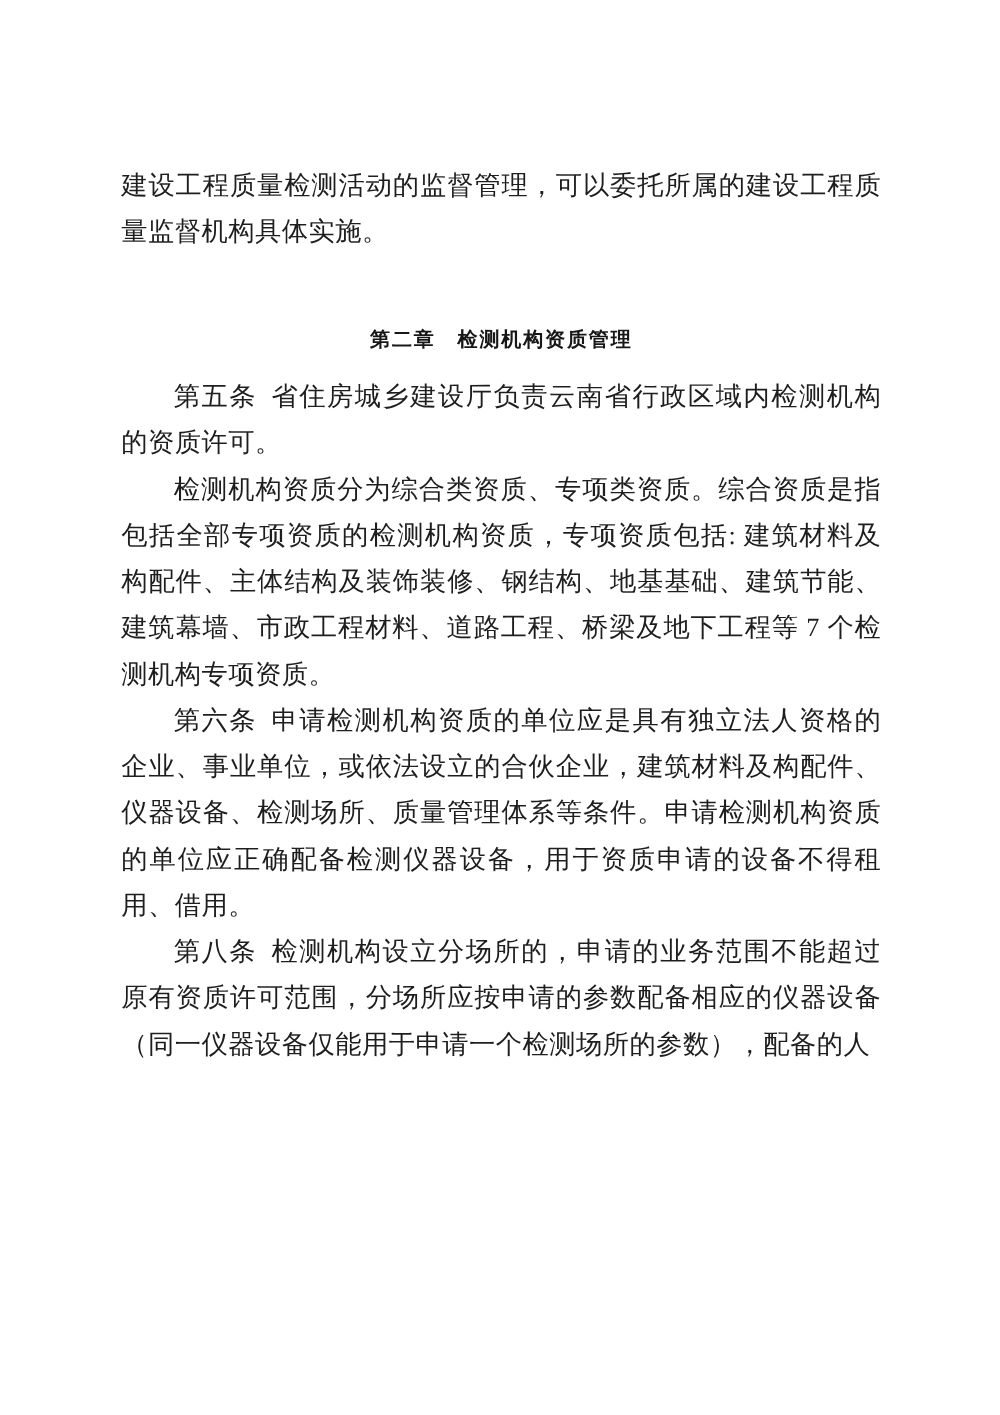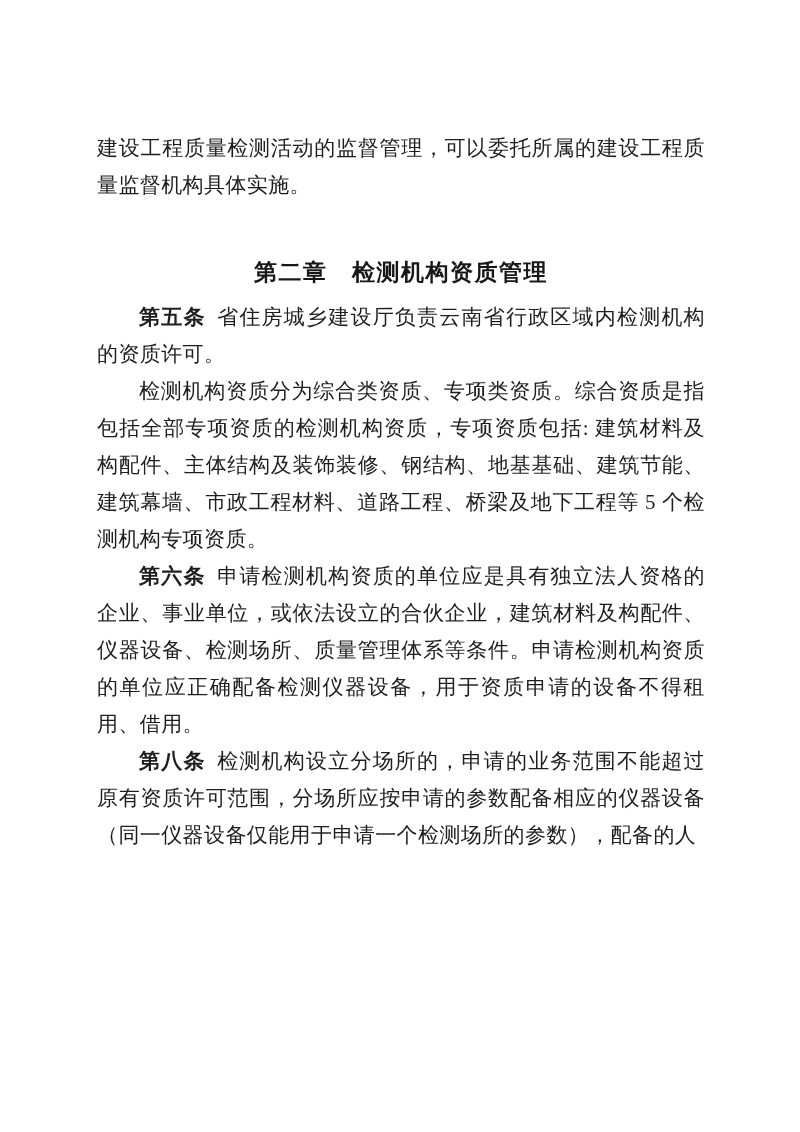--- a/index.html
+++ b/index.html
@@ -21,25 +21,25 @@
     left: 97px;
     top: 130px;
     width: 608px;
     font-size: 21px;
     line-height: 37px;
     text-align: justify;
     letter-spacing: 0.4px;
   }
   .para { text-indent: 2em; }
   .para.no-indent { text-indent: 0; }
-  .lead { font-weight: bold; margin-right: 0.55em; }
+  .lead { font-weight: normal; margin-right: 0.55em; }
   .lead:empty { margin-right: 0; }
   .chapter {
     font-family: "Liberation Sans", "DejaVu Sans", sans-serif;
-    font-size: 23px;
+    font-size: 16px;
     font-weight: bold;
     text-align: center;
     text-indent: 0;
     margin-top: 50px;
     margin-bottom: 8px;
     letter-spacing: 1.5px;
     color: #171717;
   }
   .page-number {
     position: absolute;
@@ -55,21 +55,21 @@
 
 <div class="page">
   <div class="content">
 
     <p class="para no-indent">建设工程质量检测活动的监督管理，可以委托所属的建设工程质量监督机构具体实施。</p>
 
     <h2 class="chapter">第二章　检测机构资质管理</h2>
 
     <p class="para"><span class="lead">第五条</span><span>省住房城乡建设厅负责云南省行政区域内检测机构的资质许可。</span></p>
 
-    <p class="para"><span class="lead"></span><span>检测机构资质分为综合类资质、专项类资质。综合资质是指包括全部专项资质的检测机构资质，专项资质包括: 建筑材料及构配件、主体结构及装饰装修、钢结构、地基基础、建筑节能、建筑幕墙、市政工程材料、道路工程、桥梁及地下工程等 5 个检测机构专项资质。</span></p>
+    <p class="para"><span class="lead"></span><span>检测机构资质分为综合类资质、专项类资质。综合资质是指包括全部专项资质的检测机构资质，专项资质包括: 建筑材料及构配件、主体结构及装饰装修、钢结构、地基基础、建筑节能、建筑幕墙、市政工程材料、道路工程、桥梁及地下工程等 7 个检测机构专项资质。</span></p>
 
     <p class="para"><span class="lead">第六条</span><span>申请检测机构资质的单位应是具有独立法人资格的企业、事业单位，或依法设立的合伙企业，建筑材料及构配件、仪器设备、检测场所、质量管理体系等条件。申请检测机构资质的单位应正确配备检测仪器设备，用于资质申请的设备不得租用、借用。</span></p>
 
 
 
     <p class="para"><span class="lead">第八条</span><span>检测机构设立分场所的，申请的业务范围不能超过原有资质许可范围，分场所应按申请的参数配备相应的仪器设备（同一仪器设备仅能用于申请一个检测场所的参数），配备的人</span></p>
 
   </div>
 
   <div class="page-number">— 3 —</div>

